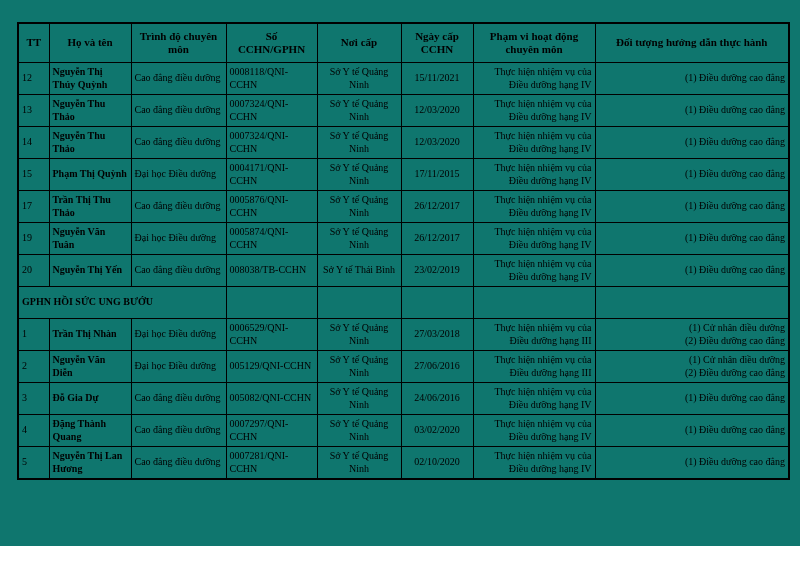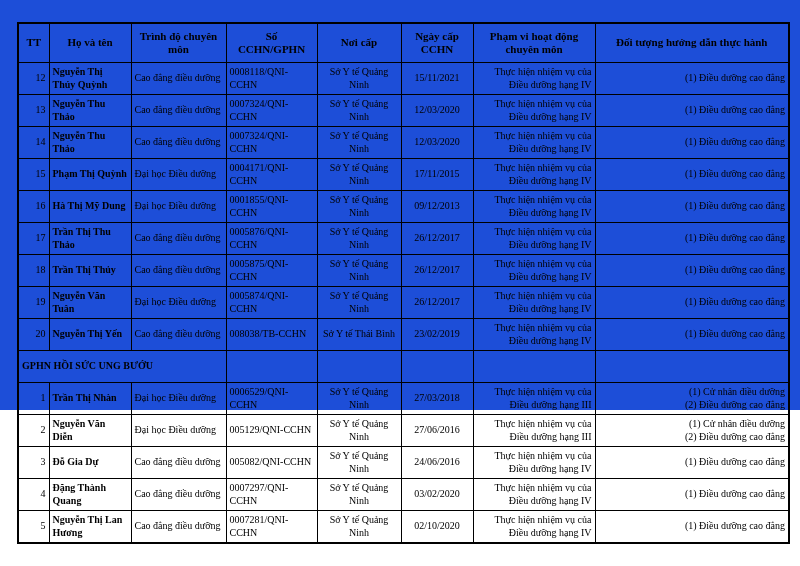--- a/index.html
+++ b/index.html
@@ -8,22 +8,22 @@
     background: #ffffff;
     width: 800px;
     height: 566px;
     font-family: "Liberation Serif", serif;
     color: #000000;
     overflow: hidden;
   }
   .page {
     position: relative;
     width: 800px;
-    height: 410px;
-    background: #1d4ed8;
+    height: 546px;
+    background: #0f766e;
   }
   table.roster {
     position: absolute;
     left: 17px;
     top: 22px;
     width: 771px;
     border-collapse: collapse;
     table-layout: fixed;
     border: 2px solid #000000;
   }
@@ -45,21 +45,21 @@
   }
   table.roster tbody td { height: 27px; }
   col.c-tt     { width: 31px; }
   col.c-name   { width: 82px; }
   col.c-degree { width: 95px; }
   col.c-cert   { width: 91px; }
   col.c-place  { width: 84px; }
   col.c-date   { width: 72px; }
   col.c-scope  { width: 122px; }
   col.c-target { width: 194px; }
-  td.col-tt     { text-align: right; }
+  td.col-tt     { text-align: left; }
   td.col-name   { text-align: left; padding-left: 4px; font-weight: bold; }
   td.col-degree { text-align: left; }
   td.col-cert   { text-align: left; }
   td.col-place  { text-align: center; }
   td.col-date   { text-align: center; }
   td.col-scope  { text-align: right; }
   td.col-target { text-align: right; padding-left: 4px; }
   td.section-label {
     font-weight: bold;
     text-align: left;
@@ -141,48 +141,24 @@
           <td class="col-degree">Đại học Điều dưỡng</td>
           <td class="col-cert">0004171/QNI-CCHN</td>
           <td class="col-place">Sở Y tế Quảng Ninh</td>
           <td class="col-date">17/11/2015</td>
           <td class="col-scope">Thực hiện nhiệm vụ của Điều dưỡng hạng IV</td>
           <td class="col-target">
             <div>(1) Điều dưỡng cao đẳng</div>
           </td>
         </tr>
         <tr>
-          <td class="col-tt">16</td>
-          <td class="col-name">Hà Thị Mỹ Dung</td>
-          <td class="col-degree">Đại học Điều dưỡng</td>
-          <td class="col-cert">0001855/QNI-CCHN</td>
-          <td class="col-place">Sở Y tế Quảng Ninh</td>
-          <td class="col-date">09/12/2013</td>
-          <td class="col-scope">Thực hiện nhiệm vụ của Điều dưỡng hạng IV</td>
-          <td class="col-target">
-            <div>(1) Điều dưỡng cao đẳng</div>
-          </td>
-        </tr>
-        <tr>
           <td class="col-tt">17</td>
           <td class="col-name">Trần Thị Thu Thảo</td>
           <td class="col-degree">Cao đẳng điều dưỡng</td>
           <td class="col-cert">0005876/QNI-CCHN</td>
-          <td class="col-place">Sở Y tế Quảng Ninh</td>
-          <td class="col-date">26/12/2017</td>
-          <td class="col-scope">Thực hiện nhiệm vụ của Điều dưỡng hạng IV</td>
-          <td class="col-target">
-            <div>(1) Điều dưỡng cao đẳng</div>
-          </td>
-        </tr>
-        <tr>
-          <td class="col-tt">18</td>
-          <td class="col-name">Trần Thị Thủy</td>
-          <td class="col-degree">Cao đẳng điều dưỡng</td>
-          <td class="col-cert">0005875/QNI-CCHN</td>
           <td class="col-place">Sở Y tế Quảng Ninh</td>
           <td class="col-date">26/12/2017</td>
           <td class="col-scope">Thực hiện nhiệm vụ của Điều dưỡng hạng IV</td>
           <td class="col-target">
             <div>(1) Điều dưỡng cao đẳng</div>
           </td>
         </tr>
         <tr>
           <td class="col-tt">19</td>
           <td class="col-name">Nguyễn Văn Tuân</td>

